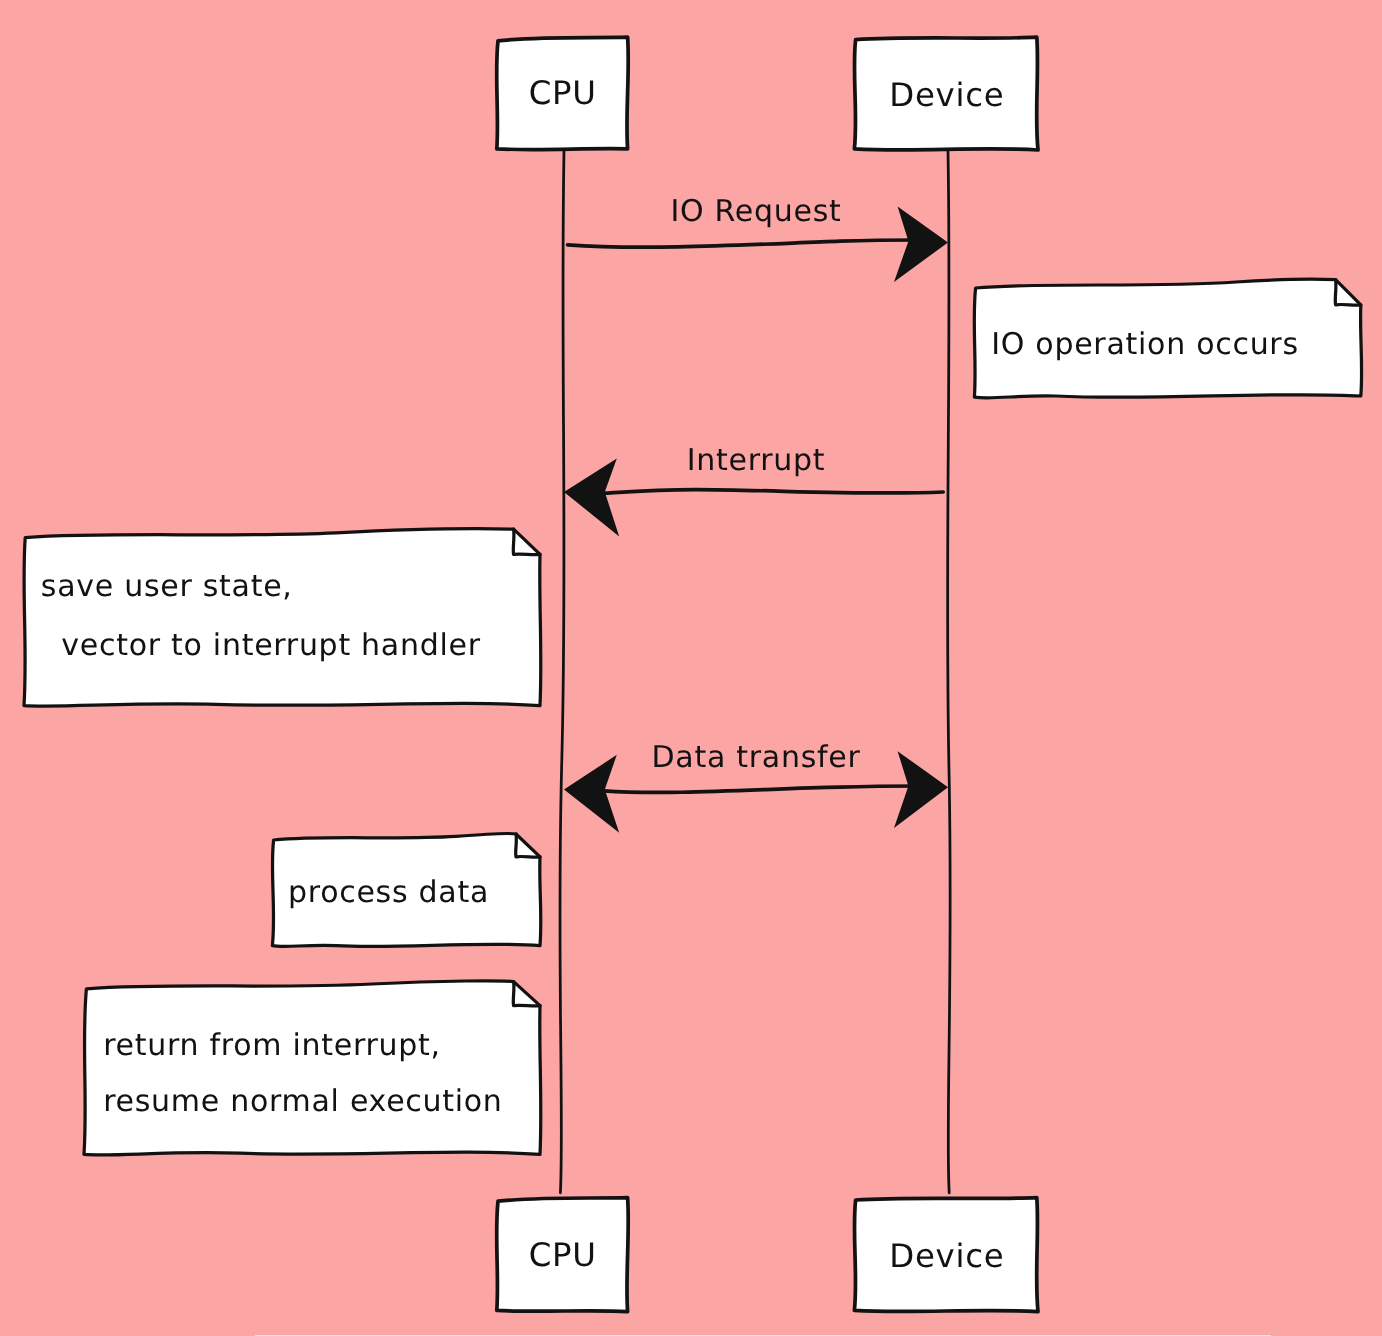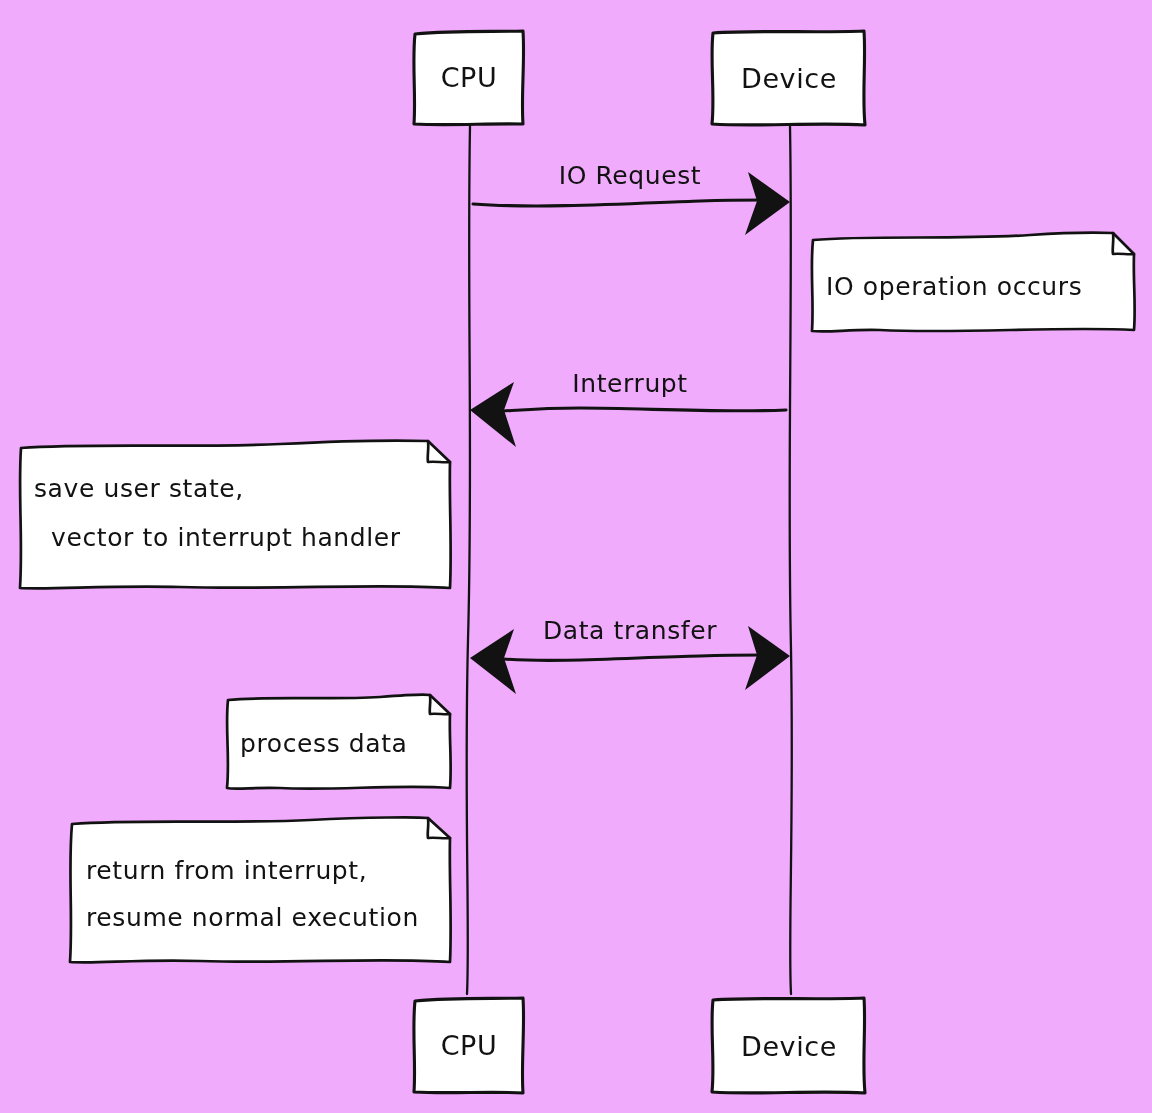--- a/index.html
+++ b/index.html
@@ -11,21 +11,21 @@
   body {
     width: 1152px;
     height: 1113px;
     font-family: "DejaVu Sans", sans-serif;
     overflow: hidden;
   }
   #diagram-root {
     position: relative;
     width: 1152px;
     height: 1113px;
-    background: #f0abfc;
+    background: #fca5a5;
   }
   svg.canvas {
     position: absolute;
     top: 0;
     left: 0;
     width: 1152px;
     height: 1113px;
     display: block;
   }
   .stroke {

